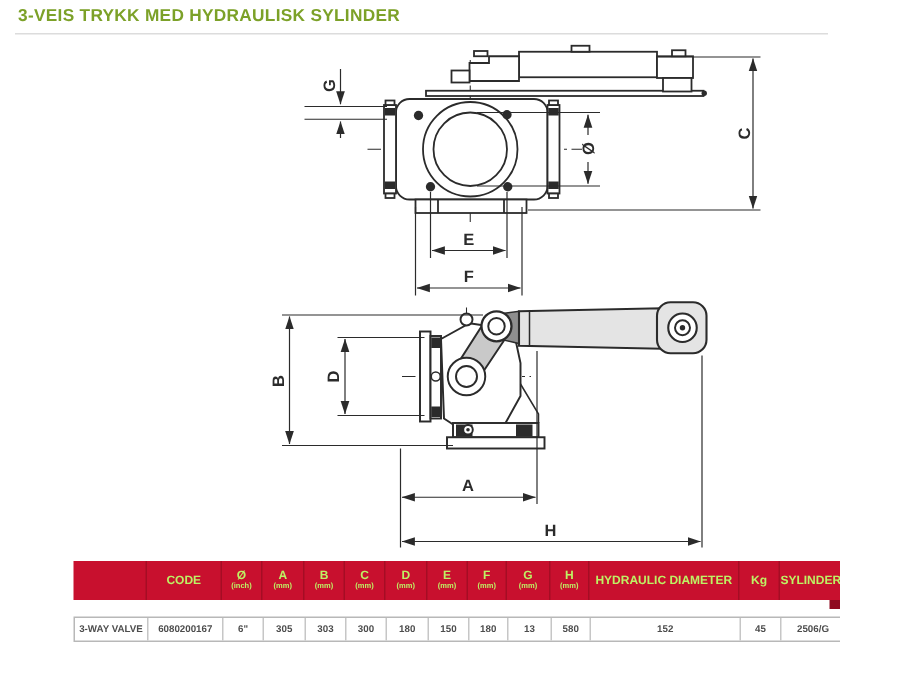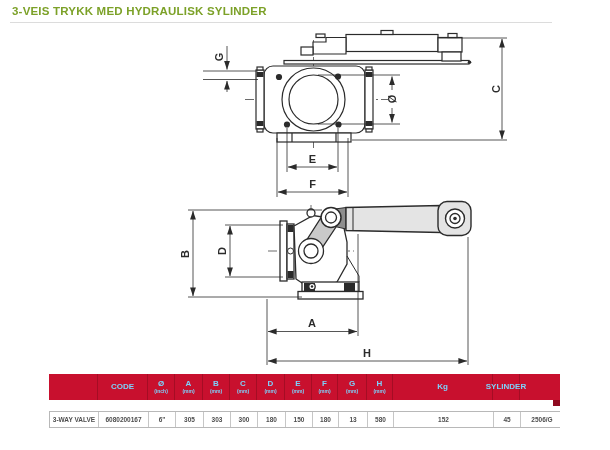--- a/index.html
+++ b/index.html
@@ -8,21 +8,21 @@
   .title{position:absolute;left:12px;top:5px;font-size:11.5px;font-weight:bold;
          color:#7CA128;letter-spacing:.2px;}
   .title-rule{position:absolute;left:10px;right:8px;top:22px;border-top:1px solid #dcdcdc;}
   .drawing{position:absolute;left:0;top:24px;width:610px;height:352px;}
   svg text.dim{font-family:"Liberation Sans",sans-serif;font-size:11px;font-weight:bold;fill:#2b2b2b;}
   
   .tbl{position:absolute;left:49px;top:374px;width:513px;z-index:5;}
   .grid{display:grid;grid-template-columns:49px 50px 27px 28px 27px 27px 28px 27px 26px 29px 26px 100px 27px 42px;}
   .thead{background:#C8102E;height:26px;position:relative;}
   .thead .cell{display:flex;flex-direction:column;align-items:center;justify-content:center;
-        height:26px;color:#7dd3fc;border-right:1px solid #a50d24;box-sizing:border-box;}
+        height:26px;color:#bef264;border-right:1px solid #a50d24;box-sizing:border-box;}
   .thead .cell:last-child{border-right:none;}
   .h-label{font-size:8px;font-weight:bold;line-height:8px;white-space:nowrap;}
   .h-unit{font-size:5px;font-weight:bold;line-height:6px;}
   .tab{position:absolute;right:0;top:26px;width:9px;height:6px;background:#8F0A20;}
   .trow{margin-top:11px;height:15px;border:1px solid #b8b8b8;box-sizing:content-box;background:#fff;}
   .trow .cell{display:flex;align-items:center;justify-content:center;height:15px;
         font-size:6.5px;font-weight:600;color:#4d4d4d;border-right:1px solid #c6c6c6;
         box-sizing:border-box;white-space:nowrap;}
   .trow .cell:last-child{border-right:none;}
 </style>
@@ -227,20 +227,23 @@
           <span class="h-label">F</span>
           <span class="h-unit">(mm)</span>
         </div>
       <div class="cell">
           <span class="h-label">G</span>
           <span class="h-unit">(mm)</span>
         </div>
       <div class="cell">
           <span class="h-label">H</span>
           <span class="h-unit">(mm)</span>
+        </div>
+      <div class="cell">
+          <span class="h-label">HYDRAULIC DIAMETER</span>
         </div>
       <div class="cell">
           <span class="h-label">Kg</span>
         </div>
       <div class="cell">
           <span class="h-label">SYLINDER</span>
         </div>
       <div class="tab"></div>
     </div>
 

